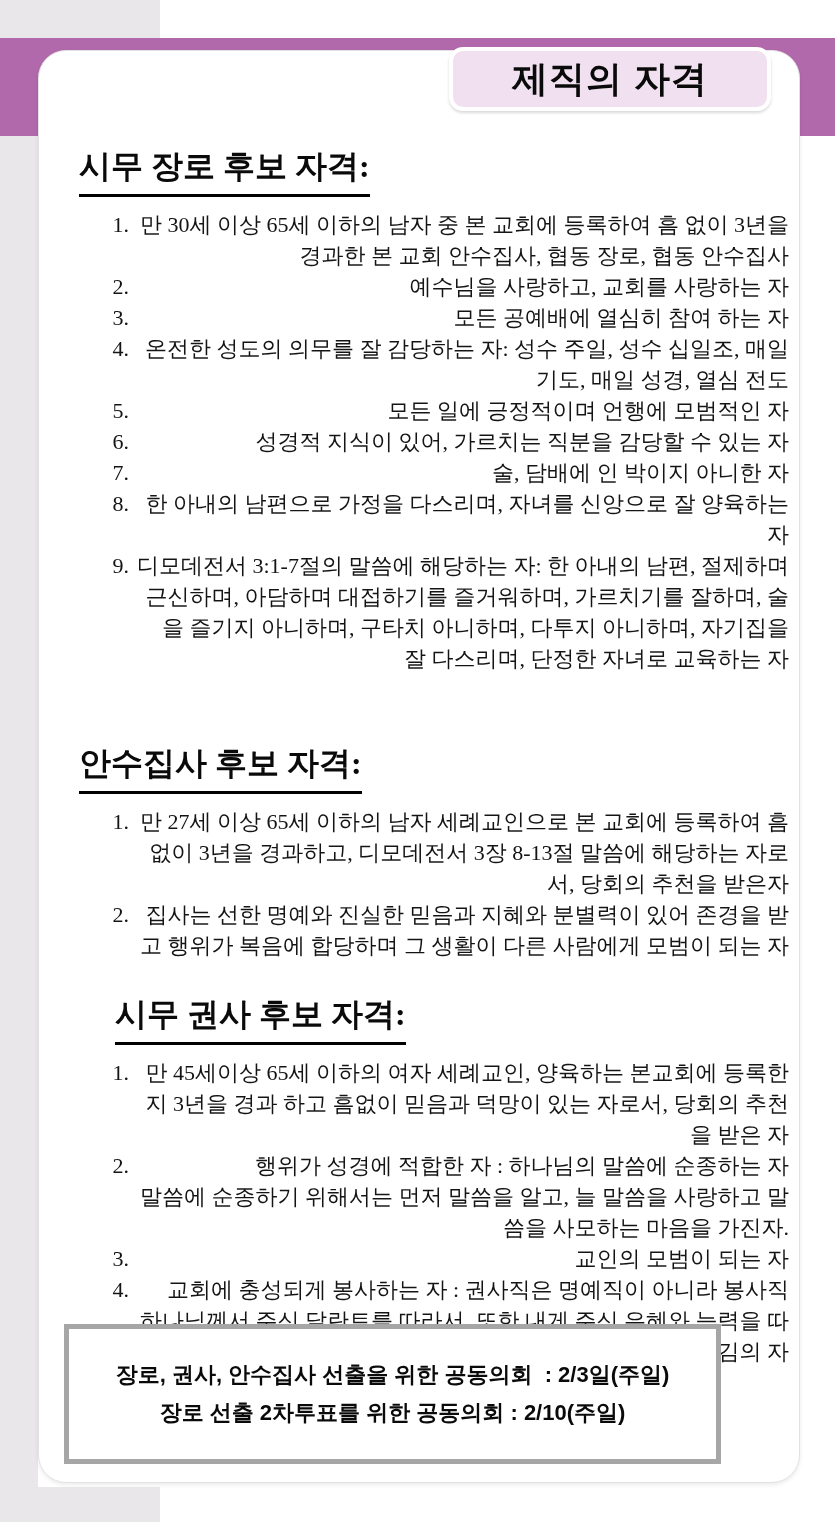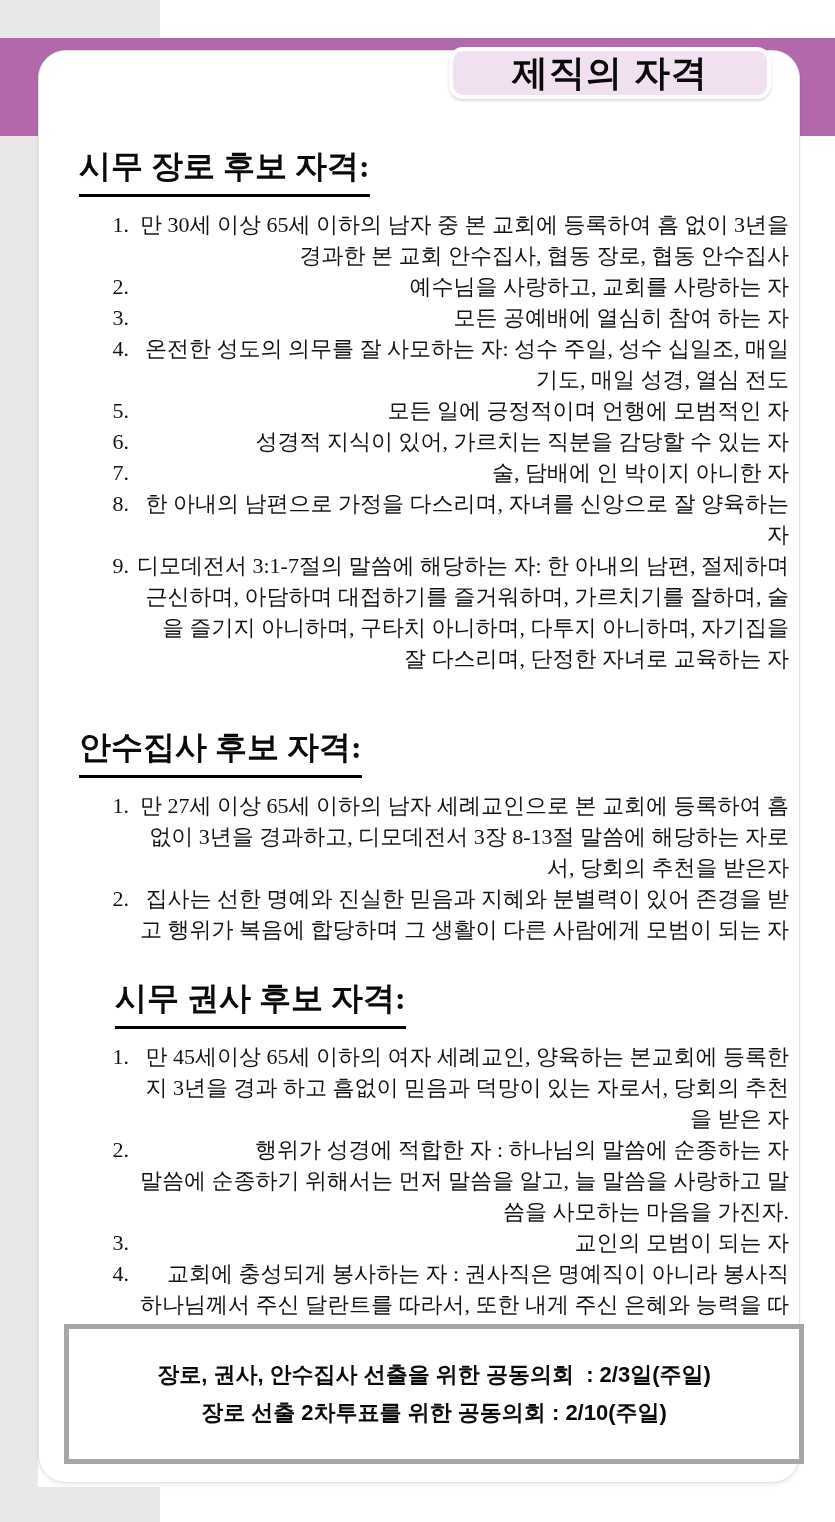--- a/index.html
+++ b/index.html
@@ -33,21 +33,21 @@
     position:absolute;left:38px;top:50px;width:762px;height:1433px;
     background:#ffffff;
     border:1px solid #e4e1e4;
     border-radius:28px;
     box-shadow:0 2px 4px rgba(0,0,0,0.08);
     box-sizing:border-box;
     padding:0 10px 0 40px;
   }
   
   .title-tab{
-    position:absolute;left:410px;top:-4px;width:322px;height:52px;
+    position:absolute;left:410px;top:-4px;width:322px;height:64px;
     background:#f1e1f0;
     border:4px solid #ffffff;
     border-radius:14px;
     box-sizing:border-box;
     display:flex;align-items:center;justify-content:center;
     box-shadow:0 2px 3px rgba(0,0,0,0.15);
   }
   .title-tab .title-text{
     font-family:"Liberation Sans","DejaVu Sans",sans-serif;
     font-weight:bold;font-size:36px;letter-spacing:1px;color:#0a0a0a;
@@ -56,38 +56,38 @@
   .section-heading{
     margin:0;
     font-size:32px;font-weight:bold;color:#0a0a0a;
   }
   .section-heading .underline{
     display:inline-block;
     border-bottom:3px solid #000;
     padding-bottom:5px;
   }
   .heading-1{margin-top:94px;}
-  .heading-2{margin-top:52px;}
+  .heading-2{margin-top:68px;}
   .heading-3{margin-top:32px;margin-left:36px;}
   ul.qual-list{
     list-style:none;margin:12px 0 0 22px;padding:0;
   }
   ul.qual-list li{
     display:flex;align-items:flex-start;
     font-size:22px;line-height:31px;color:#141414;
   }
   ul.qual-list .num{
     flex:0 0 28px;text-align:right;margin-right:7px;white-space:nowrap;
   }
   ul.qual-list .txt{
     flex:1;white-space:pre-line;text-align:right;
   }
   
   .notice-box{
-    position:absolute;left:25px;top:1273px;width:740px;height:140px;
+    position:absolute;left:25px;top:1273px;width:657px;height:140px;
     border:5px solid #a6a6a6;
     background:#ffffff;
     box-sizing:border-box;
     display:flex;flex-direction:column;align-items:center;justify-content:center;
     gap:8px;
   }
   .notice-line{
     font-family:"Liberation Sans","DejaVu Sans",sans-serif;
     font-weight:bold;font-size:22px;color:#0a0a0a;
     white-space:pre-wrap;text-align:center;line-height:30px;
@@ -120,21 +120,21 @@
       <li>
           <span class="num">2.</span>
           <span class="txt">예수님을 사랑하고, 교회를 사랑하는 자</span>
         </li>
       <li>
           <span class="num">3.</span>
           <span class="txt">모든 공예배에 열심히 참여 하는 자</span>
         </li>
       <li>
           <span class="num">4.</span>
-          <span class="txt">온전한 성도의 의무를 잘 사모하는 자: 성수 주일, 성수 십일조, 매일 기도, 매일 성경, 열심 전도</span>
+          <span class="txt">온전한 성도의 의무를 잘 감당하는 자: 성수 주일, 성수 십일조, 매일 기도, 매일 성경, 열심 전도</span>
         </li>
       <li>
           <span class="num">5.</span>
           <span class="txt">모든 일에 긍정적이며 언행에 모범적인 자</span>
         </li>
       <li>
           <span class="num">6.</span>
           <span class="txt">성경적 지식이 있어, 가르치는 직분을 감당할 수 있는 자</span>
         </li>
       <li>

